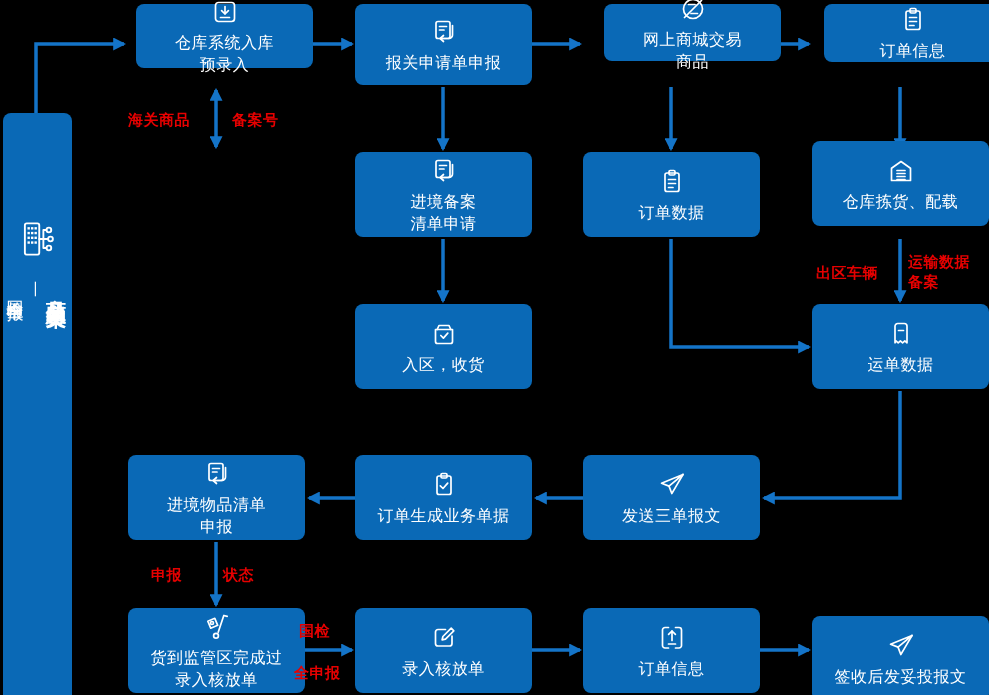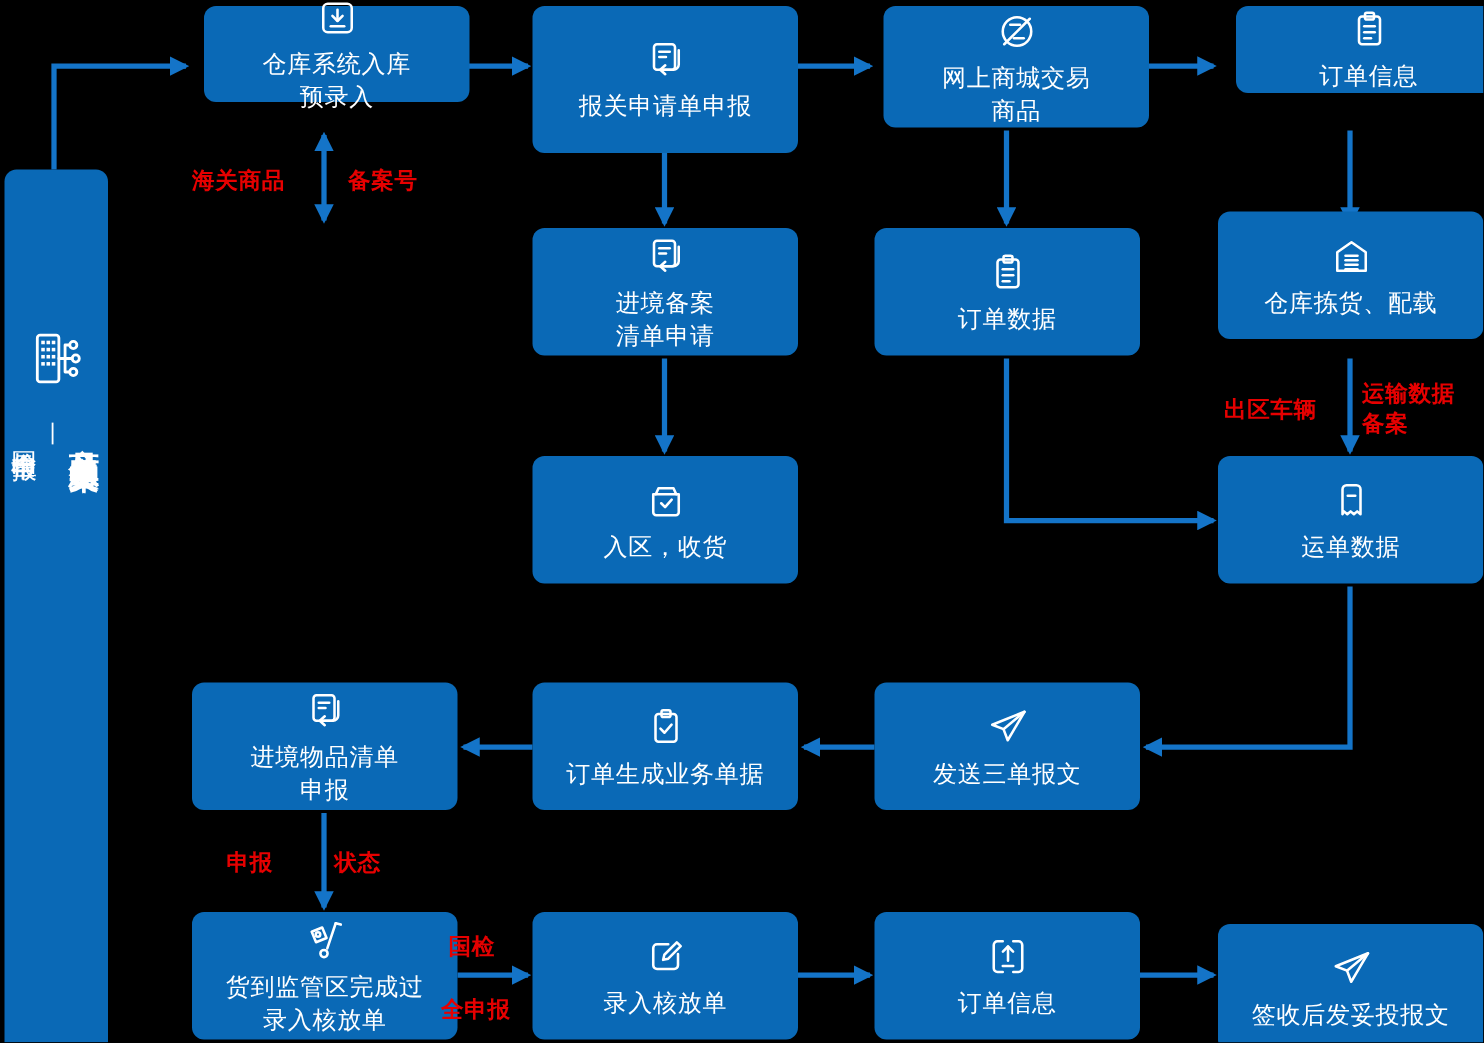--- a/index.html
+++ b/index.html
@@ -172,27 +172,27 @@
     </div>
   </div>
 
   <div class="node" style="left:136px;top:4px;height:64px">
     <svg class="ic" viewBox="0 0 32 32">
         <use href="#i-download"></use>
       </svg>
     <div class="nlabel">仓库系统入库
 预录入</div>
   </div>
-  <div class="node" style="left:355px;top:4px;height:98px">
+  <div class="node" style="left:355px;top:4px;height:81px">
     <svg class="ic" viewBox="0 0 32 32">
         <use href="#i-doc-return"></use>
       </svg>
     <div class="nlabel">报关申请单申报</div>
   </div>
-  <div class="node" style="left:589px;top:4px;height:81px">
+  <div class="node" style="left:604px;top:4px;height:57px">
     <svg class="ic" viewBox="0 0 32 32">
         <use href="#i-circle-z"></use>
       </svg>
     <div class="nlabel">网上商城交易
 商品</div>
   </div>
   <div class="node" style="left:824px;top:4px;height:58px">
     <svg class="ic" viewBox="0 0 32 32">
         <use href="#i-clipboard"></use>
       </svg>

